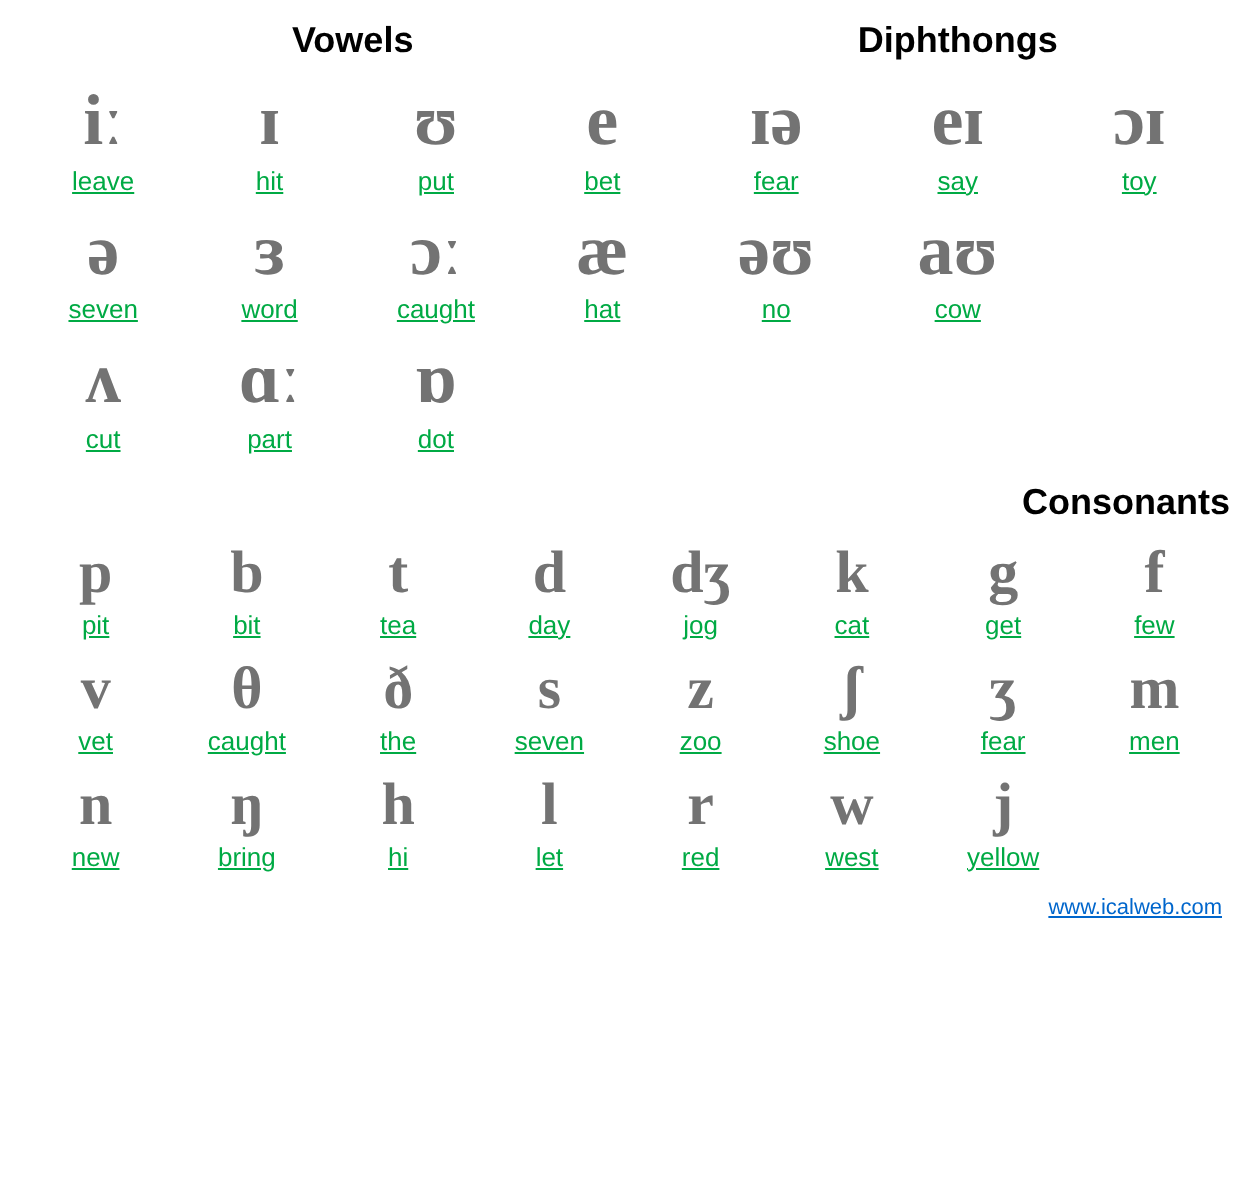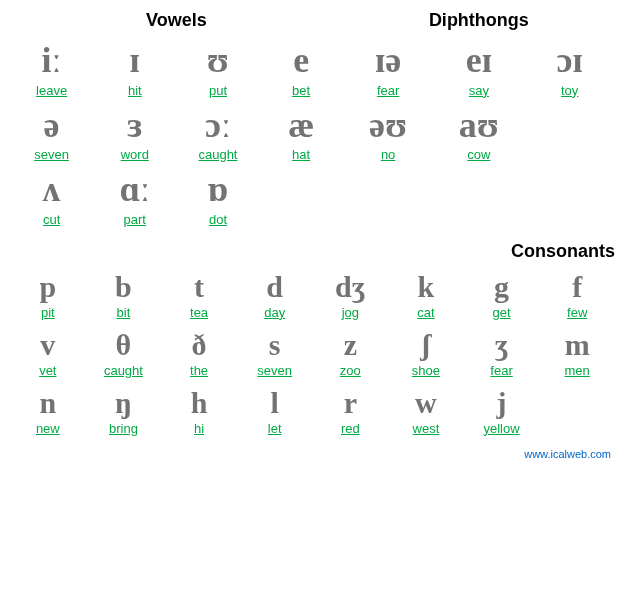--- a/index.html
+++ b/index.html
@@ -256,15 +256,15 @@
       <span class="phoneme-word">west</span>
     </div>
         <div class="phoneme-cell">
       <span class="phoneme-symbol small">j</span>
       <span class="phoneme-word">yellow</span>
     </div>
       </div>
   </div>
 
   <div class="footer">
-    <span style="color:#0066cc; cursor:pointer;">www.icalweb.com</span>
+    <span style="color:#0066cc; text-decoration:underline; cursor:pointer;">www.icalweb.com</span>
   </div>
 </div>
 
 </body></html>

